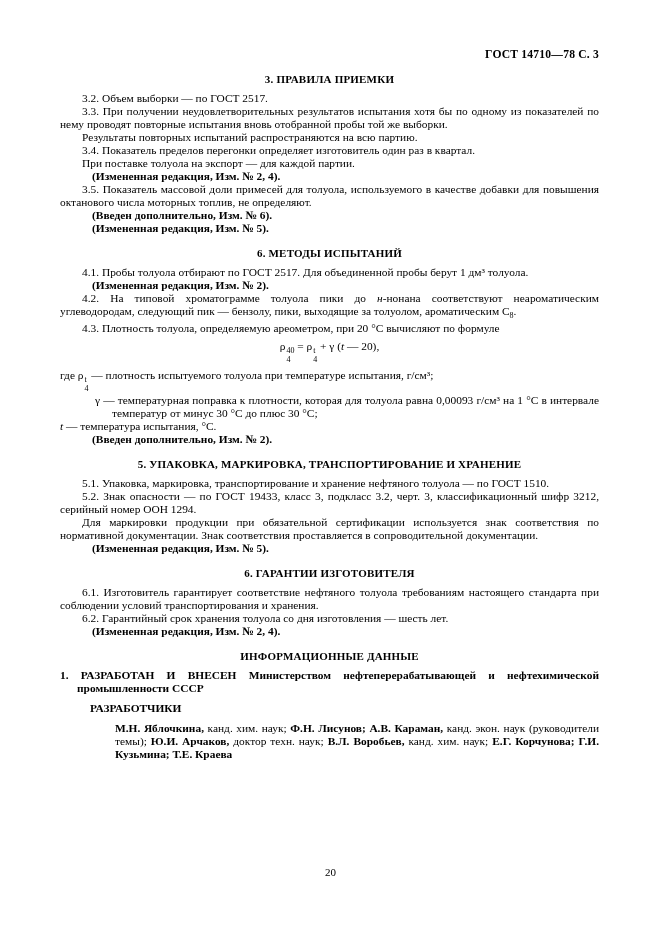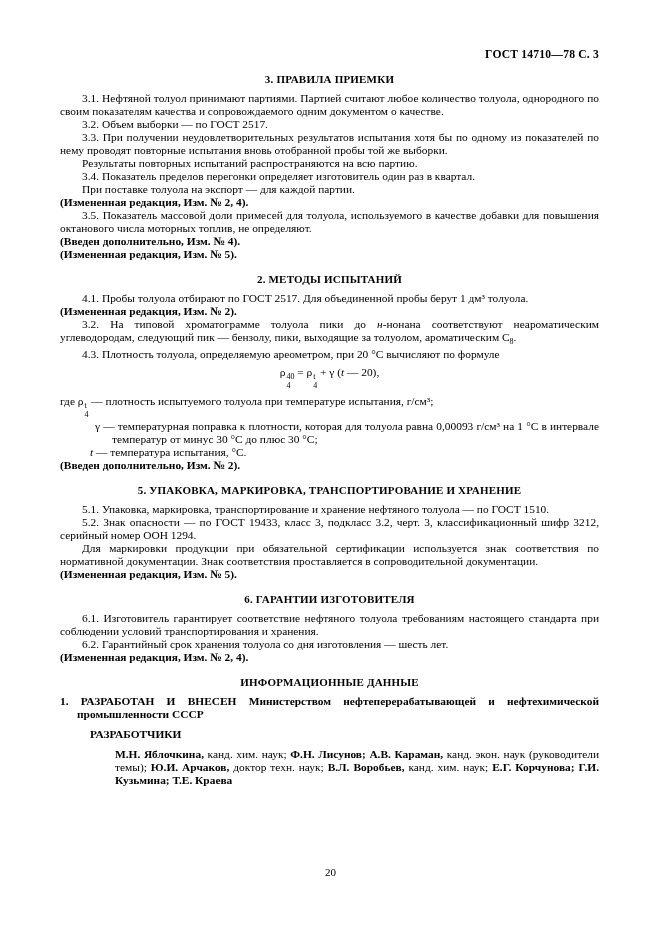--- a/index.html
+++ b/index.html
@@ -17,24 +17,24 @@
     text-align: right; font-weight: bold; font-size: 11.6px;
     margin-bottom: 12px; letter-spacing: 0.2px;
   }
   .heading {
     text-align: center; font-weight: bold; font-size: 11px;
     margin: 12px 0 7px 0; letter-spacing: 0.2px;
   }
   .para { text-align: justify; line-height: 13px; margin: 0; }
   .ind { text-indent: 22px; }
   .noind { }
-  .remark { font-weight: bold; }
+  .remark { font-weight: bold; margin-left: 32px; }
   .formula { text-align: center; margin: 5px 0 4px 0; }
   .def-gamma { margin-left: 52px; text-indent: -17px; text-align: justify; }
-  .def-t { margin-left: 30px; }
+  .def-t { }
   .info-item { font-weight: bold; padding-left: 17px; text-indent: -17px; }
   .developers-label { font-weight: bold; margin: 7px 0 7px 30px; }
   .developers { margin-left: 55px; text-align: justify; }
   .b { font-weight: bold; }
   .i { font-style: italic; }
   .ssbase { white-space: nowrap; }
   .stack {
     display: inline-flex; flex-direction: column; justify-content: center;
     vertical-align: -0.4em; font-size: 0.7em; line-height: 1.1;
     text-align: left; margin-left: 1px;
@@ -45,34 +45,33 @@
     text-align: center; font-size: 11px;
   }
 </style>
 </head>
 <body>
 
 <div class="page">
   <div class="gost-header">ГОСТ 14710—78 С. 3</div>
   <div>
       <div class="heading">3. ПРАВИЛА ПРИЕМКИ</div>
-      <div class="para ind"><span>3.1. Нефтяной толуол принимают партиями. Партией считают любое количество толуола, однородного по своим показателям качества и сопровождаемого одним документом о качестве.</span></div>
       <div class="para ind"><span>3.2. Объем выборки — по ГОСТ 2517.</span></div>
       <div class="para ind"><span>3.3. При получении неудовлетворительных результатов испытания хотя бы по одному из показателей по нему проводят повторные испытания вновь отобранной пробы той же выборки.</span></div>
       <div class="para ind"><span>Результаты повторных испытаний распространяются на всю партию.</span></div>
       <div class="para ind"><span>3.4. Показатель пределов перегонки определяет изготовитель один раз в квартал.</span></div>
       <div class="para ind"><span>При поставке толуола на экспорт — для каждой партии.</span></div>
       <div class="para remark"><span class="b">(Измененная редакция, Изм. № 2, 4).</span></div>
       <div class="para ind"><span>3.5. Показатель массовой доли примесей для толуола, используемого в качестве добавки для повышения октанового числа моторных топлив, не определяют.</span></div>
-      <div class="para remark"><span class="b">(Введен дополнительно, Изм. № 4).</span></div>
+      <div class="para remark"><span class="b">(Введен дополнительно, Изм. № 6).</span></div>
       <div class="para remark"><span class="b">(Измененная редакция, Изм. № 5).</span></div>
-      <div class="heading">2. МЕТОДЫ ИСПЫТАНИЙ</div>
+      <div class="heading">6. МЕТОДЫ ИСПЫТАНИЙ</div>
       <div class="para ind"><span>4.1. Пробы толуола отбирают по ГОСТ 2517. Для объединенной пробы берут 1 дм³ толуола.</span></div>
       <div class="para remark"><span class="b">(Измененная редакция, Изм. № 2).</span></div>
-      <div class="para ind"><span>3.2. На типовой хроматограмме толуола пики до </span><span class="i">н</span><span><span>-нонана соответствуют неароматическим углеводородам, следующий пик — бензолу, пики, выходящие за толуолом, ароматическим С</span><sub>8</sub></span><span>.</span></div>
+      <div class="para ind"><span>4.2. На типовой хроматограмме толуола пики до </span><span class="i">н</span><span><span>-нонана соответствуют неароматическим углеводородам, следующий пик — бензолу, пики, выходящие за толуолом, ароматическим С</span><sub>8</sub></span><span>.</span></div>
       <div class="para ind"><span>4.3. Плотность толуола, определяемую ареометром, при 20 °С вычисляют по формуле</span></div>
       <div class="para formula"><span class="ssbase"><span>ρ</span><span class="stack">
             <span class="ssup">40</span>
             <span class="ssub">4</span>
           </span></span><span> = </span><span class="ssbase"><span>ρ</span><span class="stack">
             <span class="ssup">t</span>
             <span class="ssub">4</span>
           </span></span><span> + γ (</span><span class="i">t</span><span> — 20),</span></div>
       <div class="para noind"><span>где </span><span class="ssbase"><span>ρ</span><span class="stack">
             <span class="ssup">t</span>

